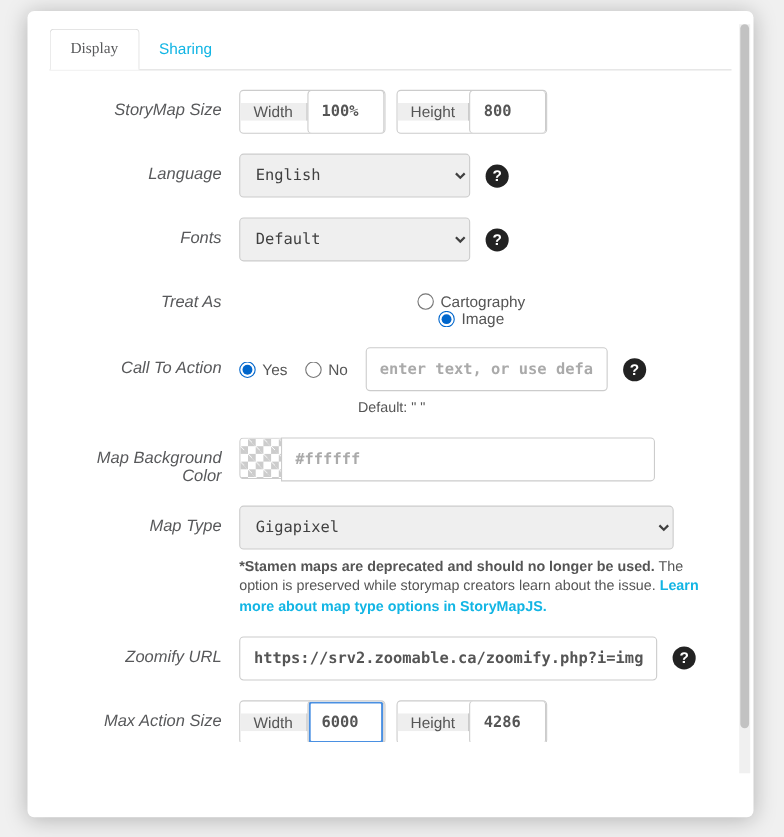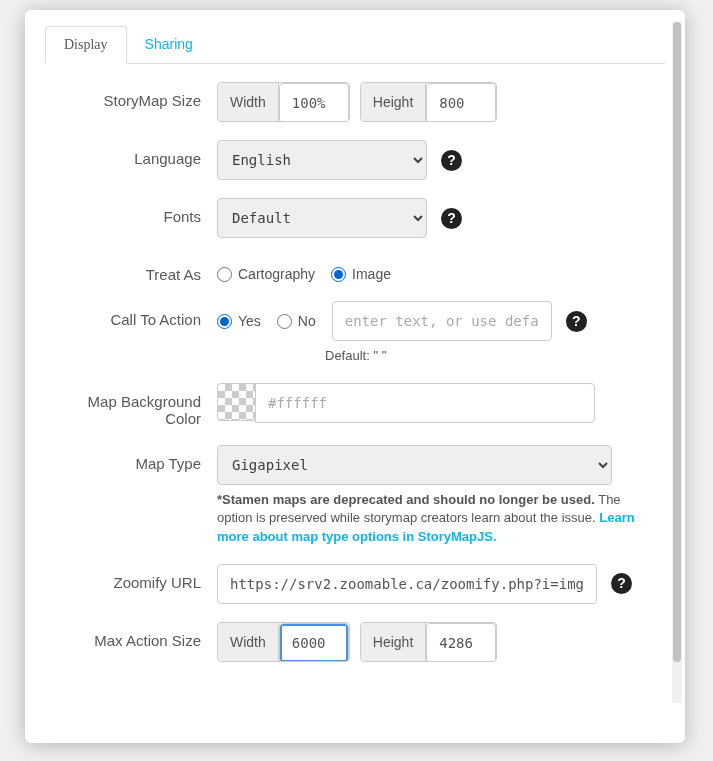--- a/index.html
+++ b/index.html
@@ -63,34 +63,36 @@
     margin-bottom: 18px;
   }
   .lbl {
     width: 168px;
     text-align: right;
     padding-right: 16px;
     padding-top: 10px;
     font-size: 15px;
     color: #58595B;
     flex-shrink: 0;
+    font-style: italic;
   }
   .ctrl {
     flex: 1;
     display: flex;
     flex-wrap: wrap;
     align-items: center;
   }
   .igroup {
     display: inline-flex;
     border: 1px solid #ccc;
     border-radius: 4px;
     overflow: hidden;
     height: 40px;
     margin-right: 10px;
+    align-items: center;
   }
   .igroup .addon {
     background: #eee;
     padding: 0 12px;
     display: flex;
     align-items: center;
     border-right: 1px solid #ccc;
     color: #555;
     font-size: 14px;
   }
@@ -119,20 +121,21 @@
   }
   .full { width: 395px; }
   input[type=text], input[type=url] {
     height: 40px;
     border: 1px solid #ccc;
     border-radius: 4px;
     padding: 0 12px;
     font-size: 14px;
     font-family: monospace;
     color: #555;
+    font-weight: bold;
   }
   input[type=text]::placeholder { color: #aaa; }
   .radio-lbl {
     display: inline-flex;
     align-items: center;
     margin-right: 16px;
     font-size: 14px;
     color: #555;
   }
   .radio-lbl input {
@@ -260,21 +263,21 @@
         <div class="ctrl">
           <select>
             <option>Default</option>
           </select>
           <span class="help">?</span>
         </div>
       </div>
 
       <div class="row">
         <div class="lbl">Treat As</div>
-        <div class="ctrl" style="padding-top:10px;">
+        <div class="ctrl" style="padding-top:10px;flex-direction:column;">
           <label class="radio-lbl">
             <input type="radio" name="treat" style="">
             <span>Cartography</span>
           </label>
           <label class="radio-lbl">
             <input type="radio" name="treat" checked="" style="">
             <span>Image</span>
           </label>
         </div>
       </div>

